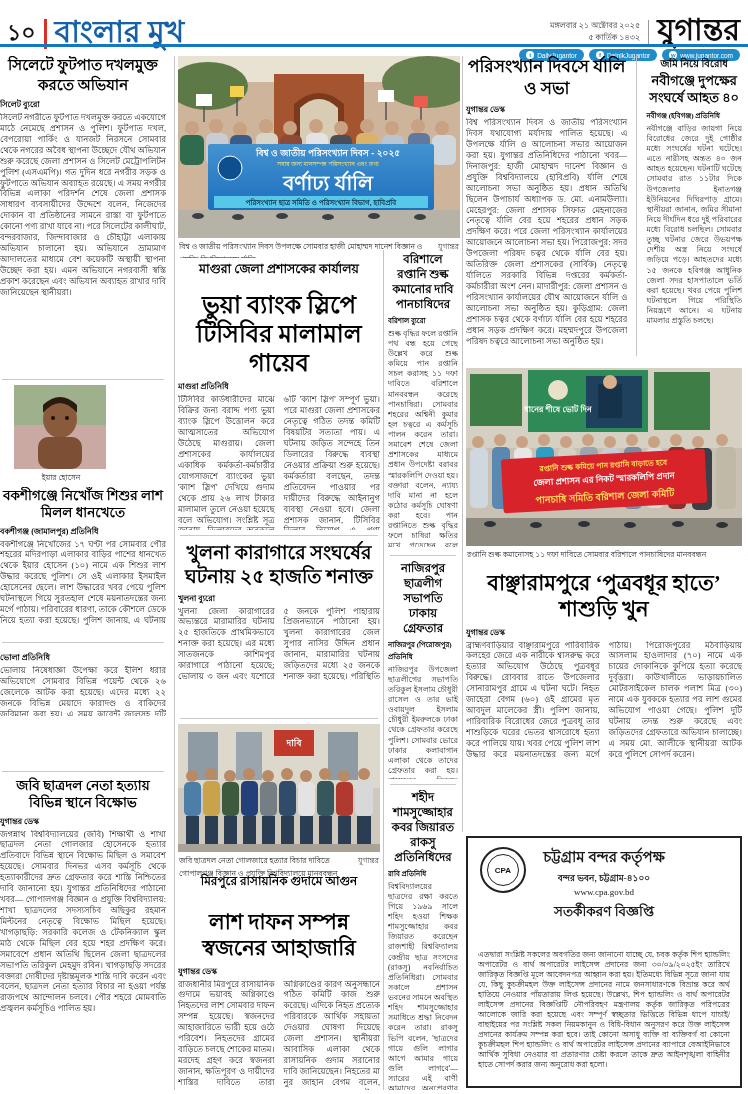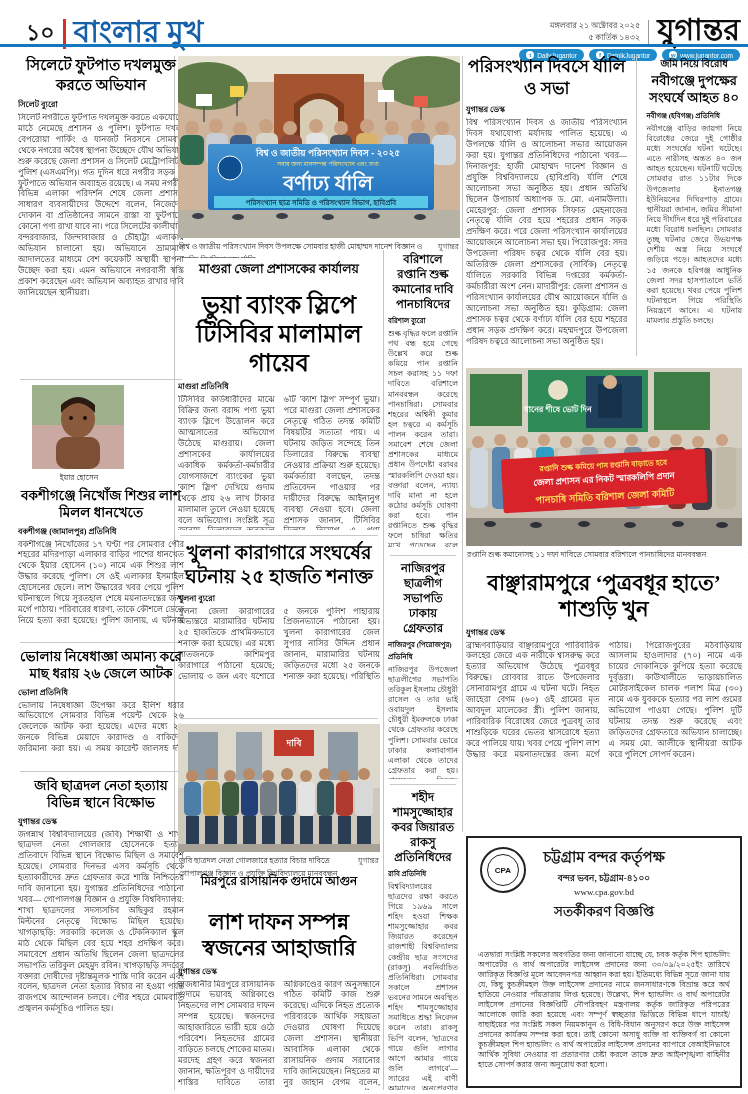--- a/index.html
+++ b/index.html
@@ -1,19 +1,19 @@
 <!DOCTYPE html>
 <html><head>
 <meta charset="utf-8">
 <style>
   html,body{margin:0;padding:0;background:#dcdcdc;}
   #page{position:relative;width:748px;height:1094px;background:#ffffff;overflow:hidden;
         font-family:"Liberation Serif","DejaVu Serif",serif;color:#1a1a1a;}
   
-  .hdr-left{position:absolute;left:26px;top:8px;display:flex;align-items:center;gap:8px;}
+  .hdr-left{position:absolute;left:7px;top:8px;display:flex;align-items:center;gap:8px;}
   .pageno{font-size:22px;font-weight:bold;color:#111;}
   .redbar{width:3px;height:30px;background:#d93025;}
   .section-title{font-size:30px;font-weight:bold;color:#1560a8;letter-spacing:0;}
   .hdr-right{position:absolute;right:8px;top:6px;display:flex;align-items:center;gap:8px;}
   .dates{text-align:right;font-size:8px;line-height:1.5;color:#333;
          border-right:1px solid #999;padding-right:8px;}
   .masthead{font-size:30px;font-weight:bold;color:#0d0d0d;font-family:"Liberation Serif",serif;}
   .bluerule{position:absolute;left:0;top:44px;width:748px;height:3px;background:#1577be;}
   .pills{position:absolute;right:8px;top:49px;display:flex;gap:5px;}
   .pill{display:flex;align-items:center;gap:3px;background:#1e8ccb;color:#fff;
@@ -92,21 +92,21 @@
     <span class="pill">
       <span class="ic">w</span>
       <span>www.jugantor.com</span>
     </span>
   </div>
 
   <div class="vline" style="left:174px;top:56px;height:1034px;"></div>
   <div class="vline" style="left:383px;top:250px;height:840px;"></div>
   <div class="vline" style="left:462px;top:56px;height:776px;"></div>
 
-  <div class="col" style="left:18px;top:56px;width:166px;height:1034px;">
+  <div class="col" style="left:0;top:56px;width:166px;height:1034px;">
 
     <div style="height:318px;overflow:hidden;">
       <div class="head-c" style="font-size:15px;line-height:1.3;">সিলেটে ফুটপাত দখলমুক্ত করতে অভিযান</div>
       <div class="byline">সিলেট ব্যুরো</div>
       <div class="body-txt" style="height:226px;">সিলেট নগরীতে ফুটপাত দখলমুক্ত করতে একযোগে মাঠে নেমেছে প্রশাসন ও পুলিশ। ফুটপাত দখল, বেপরোয়া পার্কিং ও যানজট নিরসনে সোমবার থেকে নগরের অবৈধ স্থাপনা উচ্ছেদে যৌথ অভিযান শুরু করেছে জেলা প্রশাসন ও সিলেট মেট্রোপলিটন পুলিশ (এসএমপি)। গত দুদিন ধরে নগরীর সড়ক ও ফুটপাতে অভিযান অব্যাহত রয়েছে। এ সময় নগরীর বিভিন্ন এলাকা পরিদর্শন শেষে জেলা প্রশাসক সাধারণ ব্যবসায়ীদের উদ্দেশে বলেন, নিজেদের দোকান বা প্রতিষ্ঠানের সামনে রাস্তা বা ফুটপাতে কোনো পণ্য রাখা যাবে না। পরে সিলেটের কালীঘাট, বন্দরবাজার, জিন্দাবাজার ও চৌহাট্টা এলাকায় অভিযান চালানো হয়। অভিযানে ভ্রাম্যমাণ আদালতের মাধ্যমে বেশ কয়েকটি অস্থায়ী স্থাপনা উচ্ছেদ করা হয়। এমন অভিযানে নগরবাসী স্বস্তি প্রকাশ করেছেন এবং অভিযান অব্যাহত রাখার দাবি জানিয়েছেন স্থানীয়রা।</div>
     </div>
     <div class="hdiv"></div>
 
     <div style="height:102px;">
       <svg class="photo" width="92" height="84" viewBox="0 0 92 84" style="margin-left:14px;">
@@ -125,21 +125,20 @@
     </div>
 
     <div style="height:150px;overflow:hidden;">
       <div class="head-c h-sm">বকশীগঞ্জে নিখোঁজ শিশুর লাশ মিলল ধানখেতে</div>
       <div class="byline">বকশীগঞ্জ (জামালপুর) প্রতিনিধি</div>
       <div class="body-txt" style="height:86px;">বকশীগঞ্জে নিখোঁজের ১৭ ঘণ্টা পর সোমবার পৌর শহরের মদিরপাড়া এলাকার বাড়ির পাশের ধানখেত থেকে ইয়ার হোসেন (১০) নামে এক শিশুর লাশ উদ্ধার করেছে পুলিশ। সে ওই এলাকার ইসমাইল হোসেনের ছেলে। লাশ উদ্ধারের খবর পেয়ে পুলিশ ঘটনাস্থলে গিয়ে সুরতহাল শেষে ময়নাতদন্তের জন্য মর্গে পাঠায়। পরিবারের ধারণা, তাকে কৌশলে ডেকে নিয়ে হত্যা করা হয়েছে। পুলিশ জানায়, এ ঘটনায় মামলার প্রস্তুতি চলছে এবং জড়িতদের শনাক্তে কাজ চলছে।</div>
     </div>
     <div class="hdiv"></div>
 
     <div style="height:118px;overflow:hidden;">
-      <div class="head-c h-sm">ভোলায় নিষেধাজ্ঞা অমান্য করে মাছ ধরায় ২৬ জেলে আটক</div>
       <div class="byline">ভোলা প্রতিনিধি</div>
       <div class="body-txt" style="height:50px;">ভোলায় নিষেধাজ্ঞা উপেক্ষা করে ইলিশ ধরার অভিযোগে সোমবার বিভিন্ন পয়েন্ট থেকে ২৬ জেলেকে আটক করা হয়েছে। এদের মধ্যে ২২ জনকে বিভিন্ন মেয়াদে কারাদণ্ড ও বাকিদের জরিমানা করা হয়। এ সময় কারেন্ট জালসহ দুটি নৌকা জব্দ করা হয়। অভিযানে নেতৃত্ব দেন মৎস্য কর্মকর্তা ও নির্বাহী ম্যাজিস্ট্রেট।</div>
     </div>
     <div class="hdiv"></div>
 
     <div style="height:326px;overflow:hidden;">
       <div class="head-c h-sm">জবি ছাত্রদল নেতা হত্যায় বিভিন্ন স্থানে বিক্ষোভ</div>
       <div class="byline">যুগান্তর ডেস্ক</div>
       <div class="body-txt" style="height:258px;">জগন্নাথ বিশ্ববিদ্যালয়ের (জবি) শিক্ষার্থী ও শাখা ছাত্রদল নেতা গোলজার হোসেনকে হত্যার প্রতিবাদে বিভিন্ন স্থানে বিক্ষোভ মিছিল ও সমাবেশ হয়েছে। সোমবার দিনভর এসব কর্মসূচি থেকে হত্যাকারীদের দ্রুত গ্রেফতার করে শাস্তি নিশ্চিতের দাবি জানানো হয়। যুগান্তর প্রতিনিধিদের পাঠানো খবর— গোপালগঞ্জ বিজ্ঞান ও প্রযুক্তি বিশ্ববিদ্যালয়: শাখা ছাত্রদলের সদস্যসচিব অছিকুর রহমান মিল্টনের নেতৃত্বে বিক্ষোভ মিছিল হয়েছে। খাগড়াছড়ি: সরকারি কলেজ ও টেকনিক্যাল স্কুল মাঠ থেকে মিছিল বের হয়ে শহর প্রদক্ষিণ করে। সমাবেশে প্রধান অতিথি ছিলেন জেলা ছাত্রদলের সভাপতি তরিকুল মেহমুদ রবিন। খাগড়াছড়ি সদরের বক্তারা দোষীদের দৃষ্টান্তমূলক শাস্তি দাবি করেন এবং বলেন, ছাত্রদল নেতা হত্যার বিচার না হওয়া পর্যন্ত রাজপথে আন্দোলন চলবে। পৌর শহরে মোমবাতি প্রজ্বলন কর্মসূচিও পালিত হয়।</div>
     </div>

